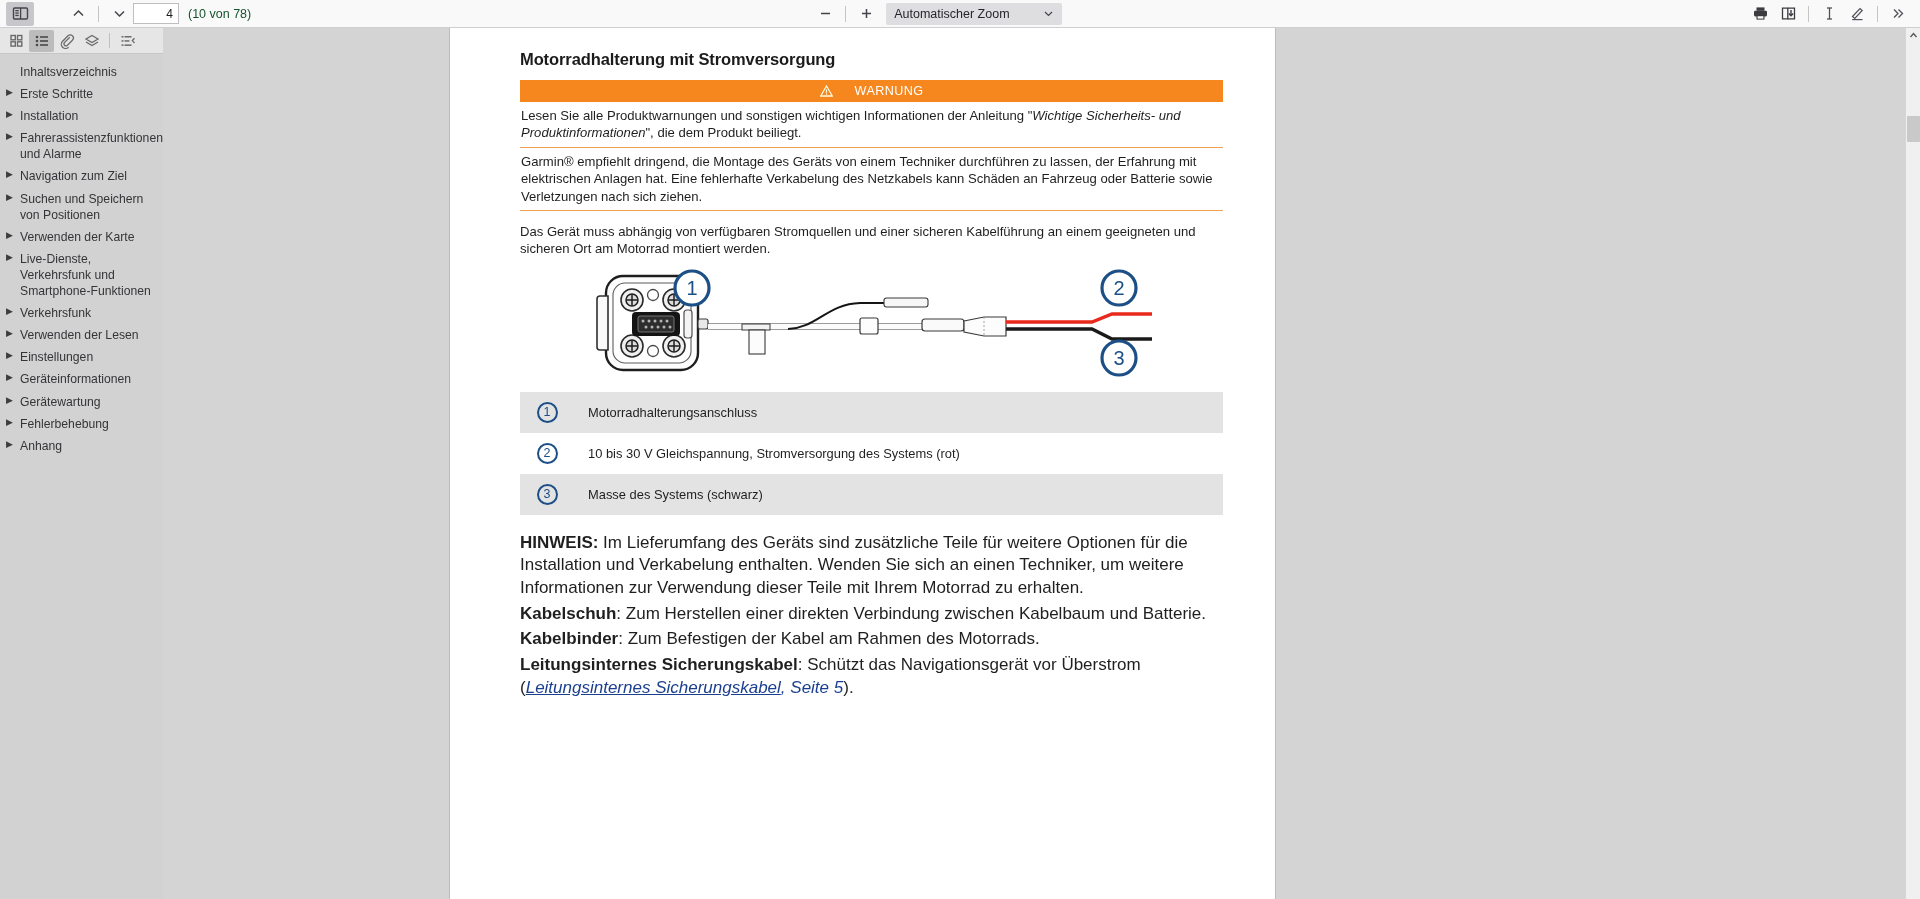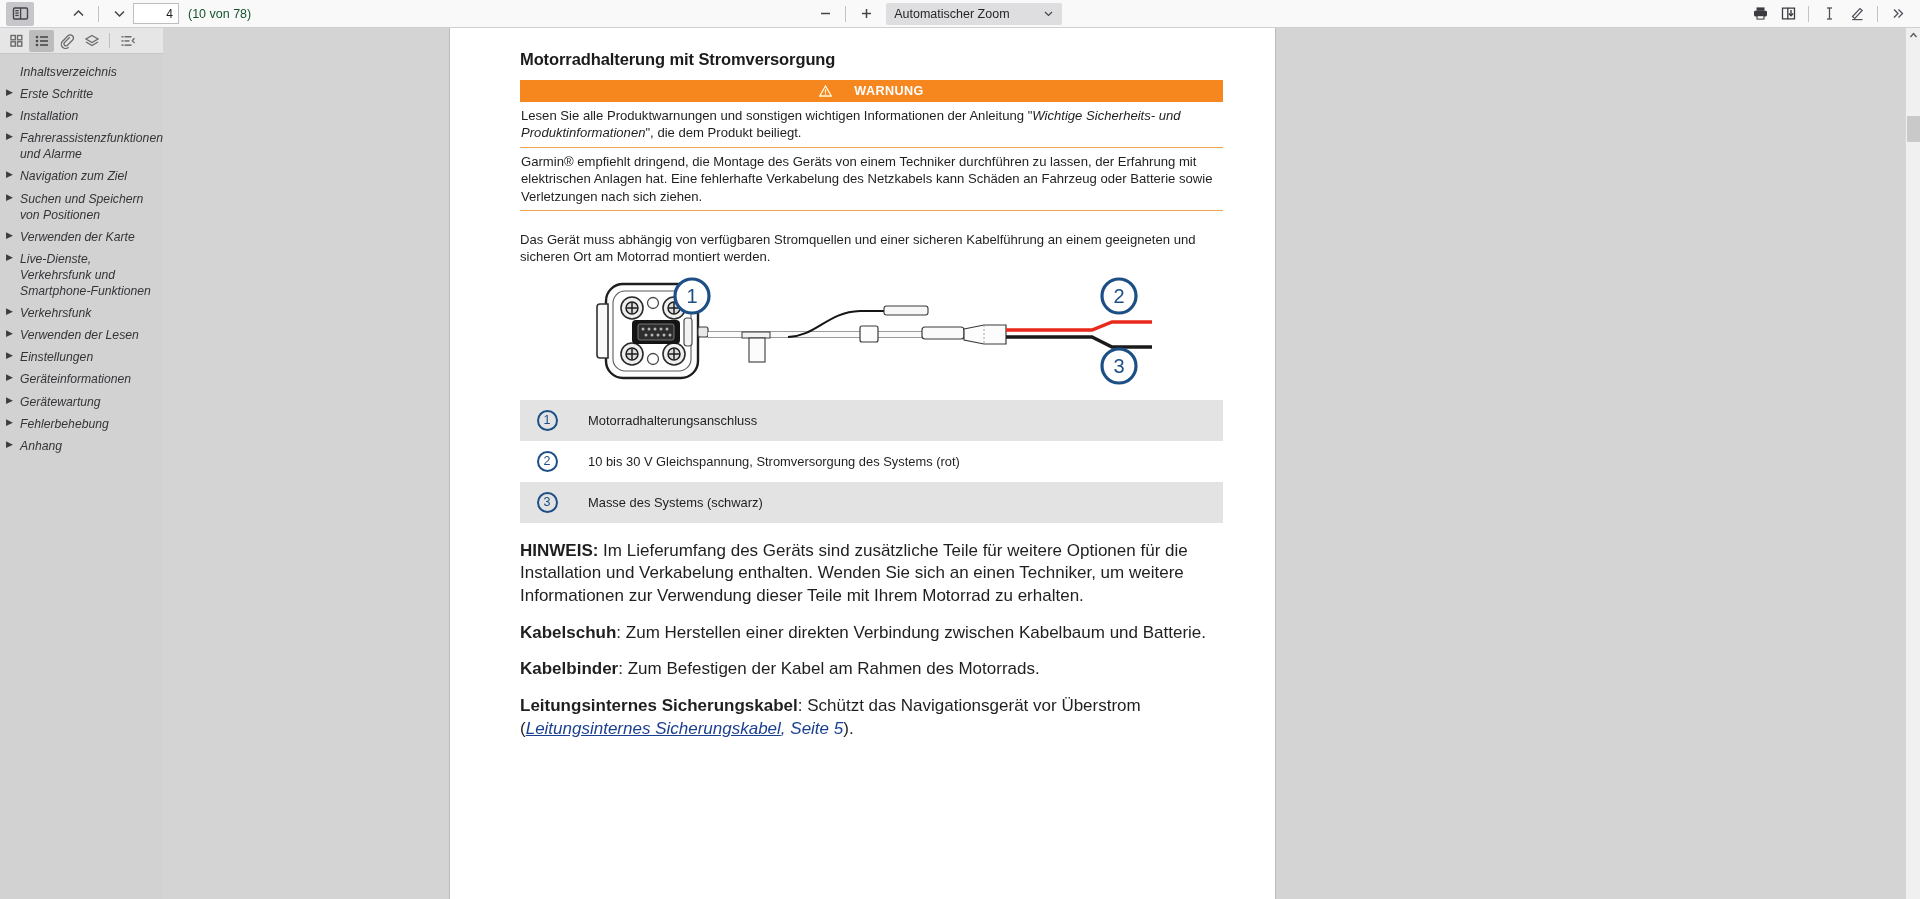--- a/index.html
+++ b/index.html
@@ -53,58 +53,58 @@
   .side-sep { width: 1px; height: 15px; background: #c0c0c0; margin: 0 5px; }
   .outline { flex: 1; overflow: hidden; padding-top: 7px; }
   .outline-item {
     display: flex; align-items: flex-start; padding: 3px 6px 3px 2px;
     font-size: 12.2px; color: #353539; line-height: 1.32;
   }
   .tw {
     width: 15px; min-width: 15px; padding-top: 2px; text-align: center;
     font-size: 9px; color: #3d3d40; line-height: 1;
   }
-  .olabel { padding-left: 3px; font-style: italic; }
+  .olabel { padding-left: 3px; }
 
   
   .viewer { flex: 1; background: #d4d4d4; position: relative; overflow: hidden; display: flex; }
   .page-canvas {
     width: 825px; margin-left: 287px; background: #fff; height: 100%;
     box-shadow: 0 0 0 1px #bcbcbc; padding: 22px 52px 0 70px;
   }
   .doc-title { font-size: 16.5px; color: #1b1b1b; font-weight: 600; letter-spacing: -0.1px; margin-bottom: 11px; }
 
   .warn-head {
     background: #f6871f; color: #fff; text-align: center;
-    font-size: 12.6px; font-weight: bold; letter-spacing: .4px;
+    font-size: 12.6px; font-weight: normal; letter-spacing: .4px;
     padding: 4px 0; display: flex; align-items: center; justify-content: center; gap: 22px;
   }
   .warn-body { border-bottom: 1px solid #f0a254; padding: 5px 0 5px 1px; font-size: 13.1px; color: #1f1f20; line-height: 1.33; }
   .warn-body:last-of-type { border-bottom: 1px solid #f0a254; }
-  .para { font-size: 13.1px; color: #1f1f20; line-height: 1.33; margin-top: 20px; }
+  .para { font-size: 13.1px; color: #1f1f20; line-height: 1.33; margin-top: 12px; }
 
   
   .figure { margin: 8px 0 4px; display: flex; justify-content: center; }
 
   
   .ctable { margin-top: 11px; border-collapse: collapse; width: 100%; }
   .ctable td { padding: 10px 0; vertical-align: middle; font-size: 12.9px; color: #1f1f20; }
   .ctable tr.alt { background: #e3e3e3; }
   .ctable tr.plain { background: #ffffff; }
   .ctable td.num { width: 54px; text-align: center; }
   .circ {
     display: inline-block; width: 21px; height: 21px; border: 2px solid #1b4f86;
     border-radius: 50%; color: #1b4f86; font-size: 12.5px; line-height: 17px;
     text-align: center; font-weight: 500;
   }
   .ctable td.txt { padding-left: 14px; }
 
   .note { margin-top: 17px; font-size: 17px; color: #1f1f20; line-height: 1.33; }
   .note b { font-weight: bold; }
-  .note .defline { margin-top: 14px; }
+  .note .defline { margin-top: 3px; }
   .lnk { color: #1b3f8f; font-style: italic; }
 
   
   .vscroll {
     position: absolute; right: 0; top: 28px; width: 15px; bottom: 0;
     background: #f0f0f0; border-left: 1px solid #d6d6d6;
   }
   .vs-arrow { height: 15px; display: flex; align-items: center; justify-content: center; color: #5a5a5a; font-size: 8px; }
   .vs-thumb { position: absolute; left: 1px; width: 13px; background: #c9c9c9; border-radius: 1px; }
   svg { display: block; }

